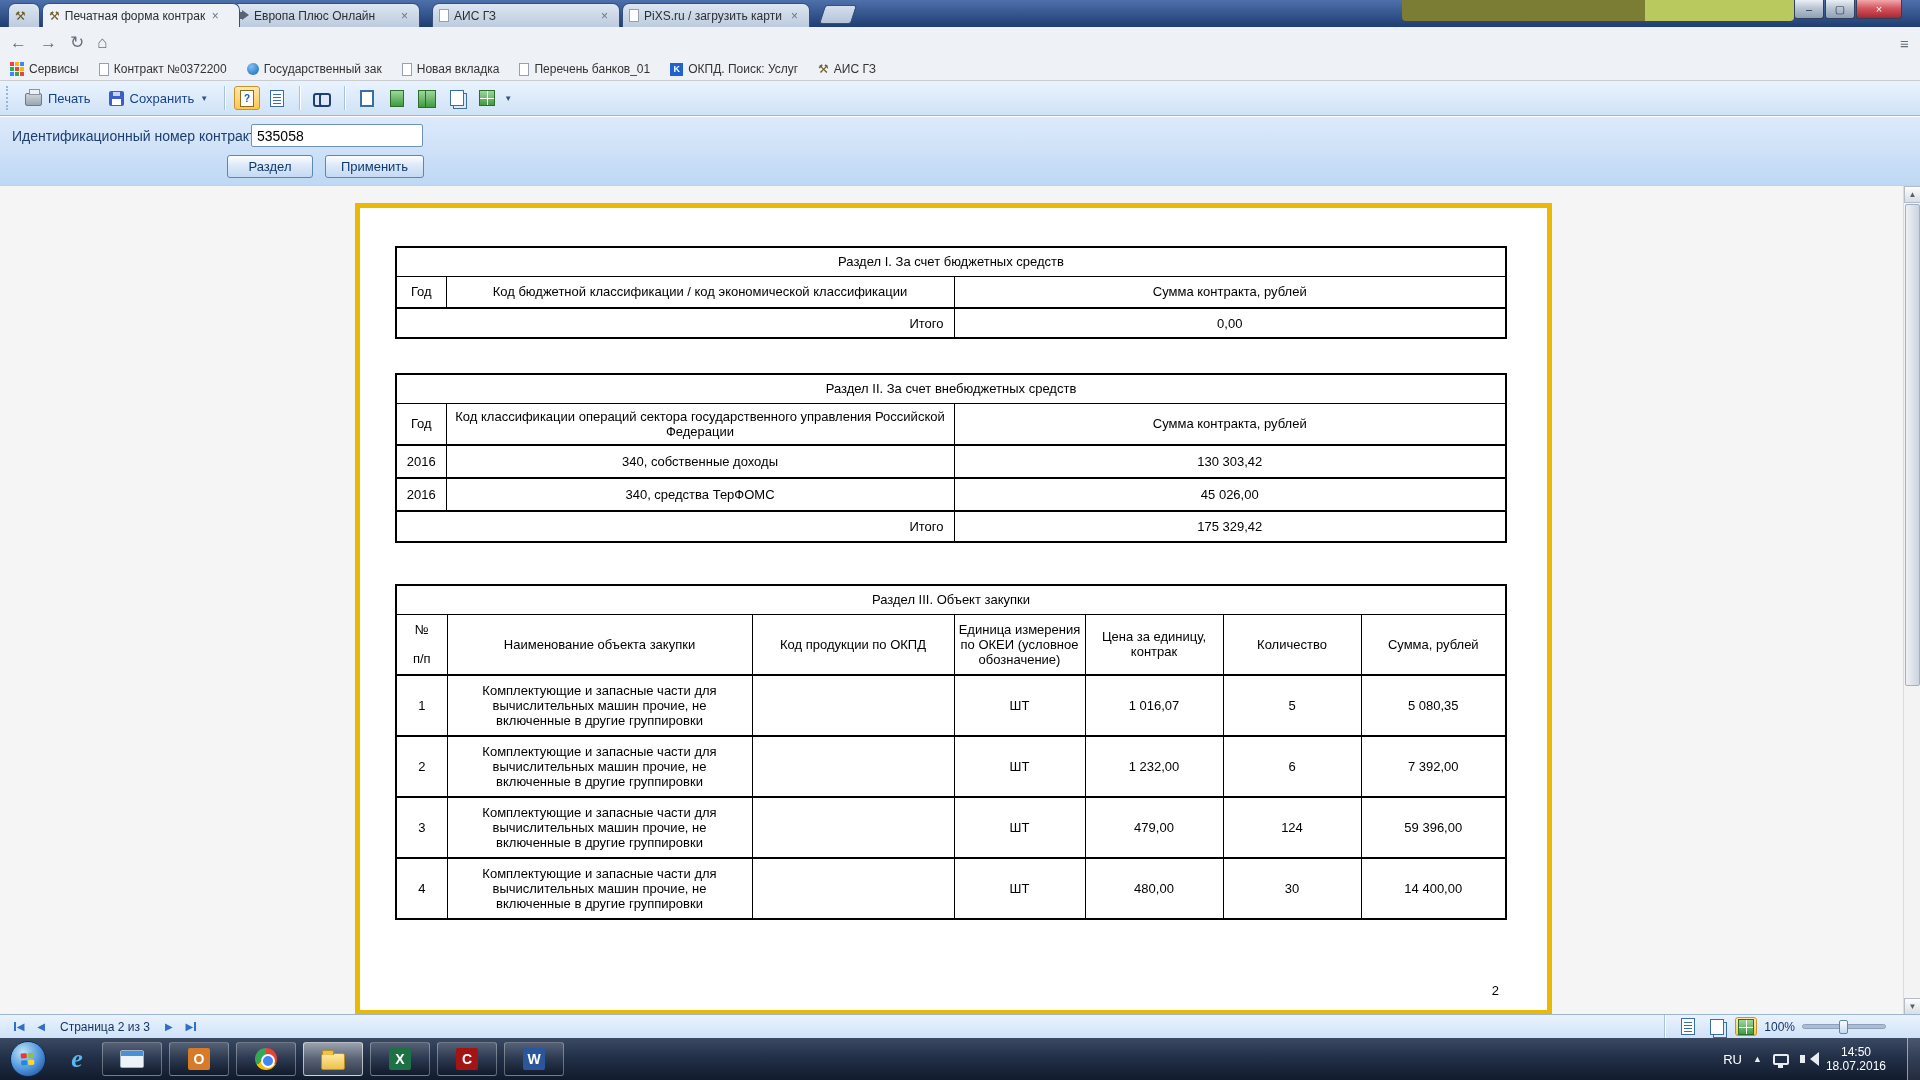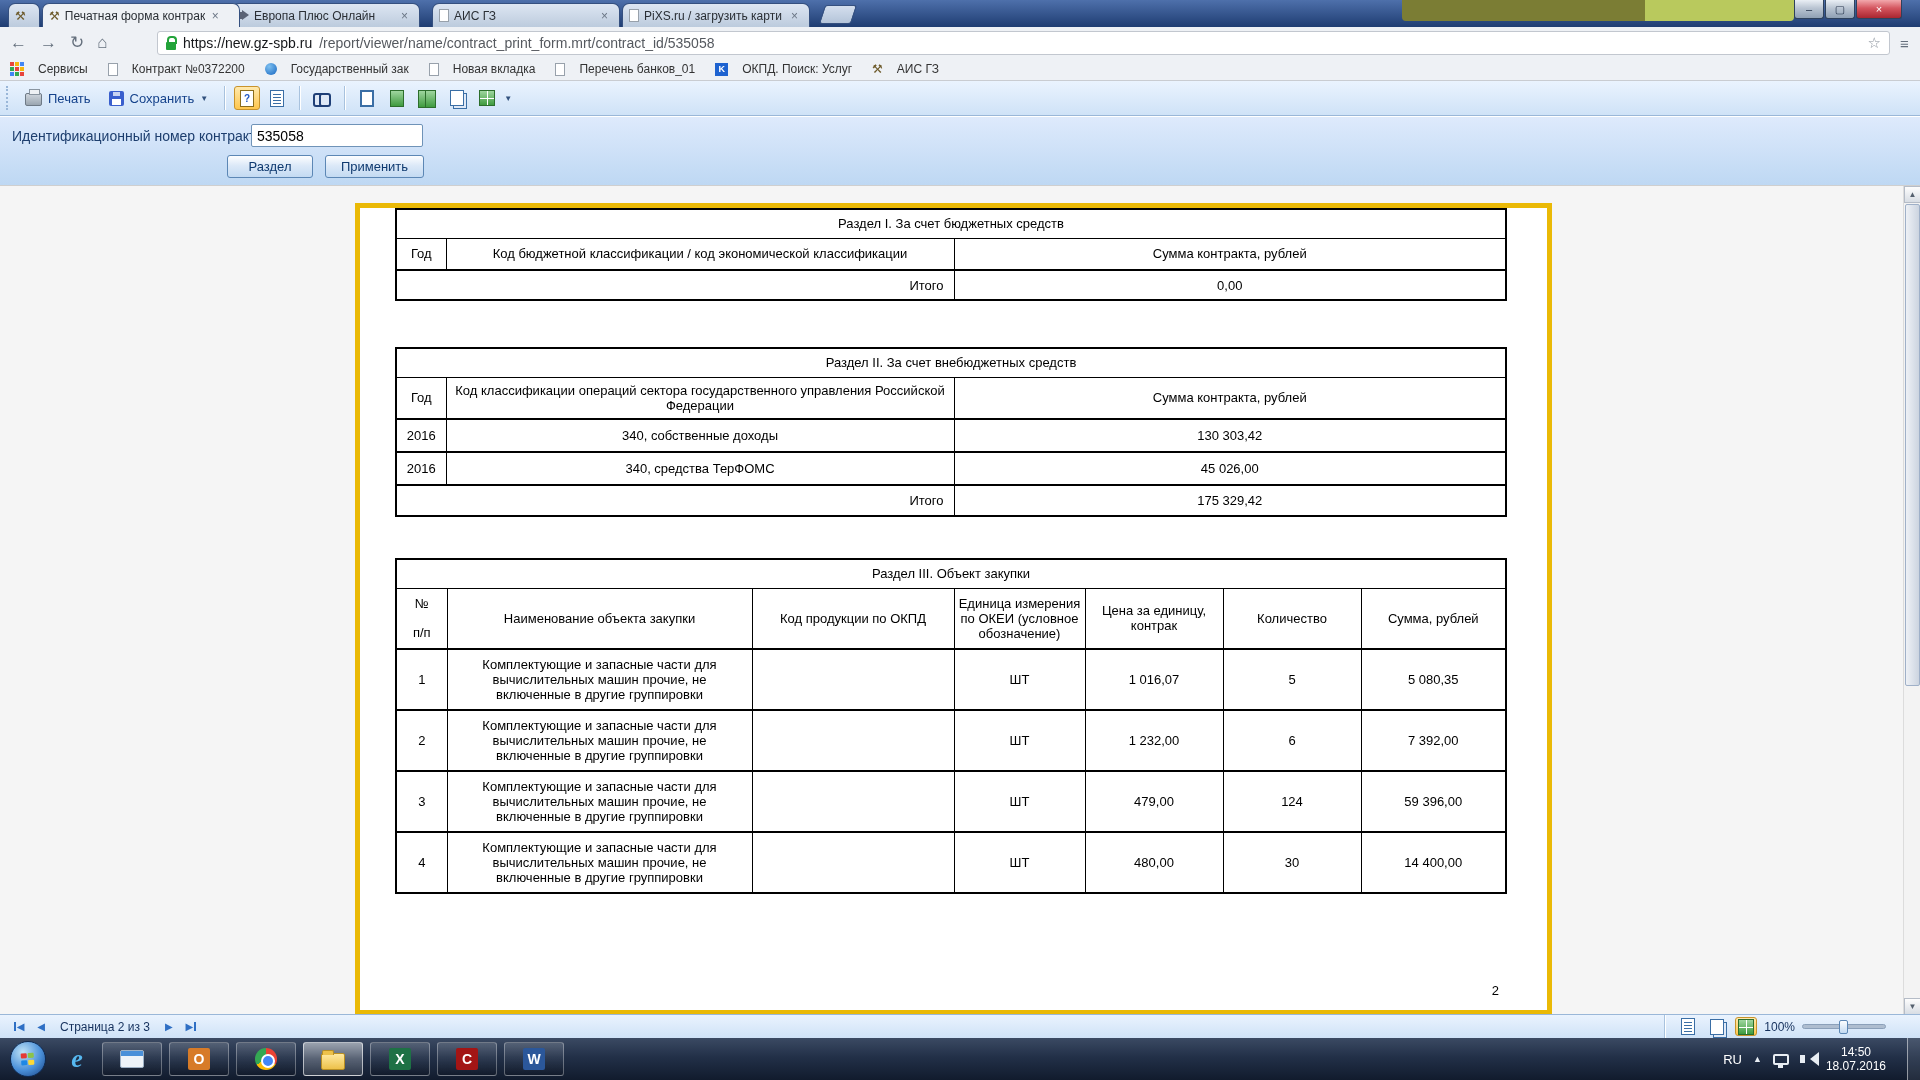--- a/index.html
+++ b/index.html
@@ -30,21 +30,21 @@
 .urlbox{position:absolute;left:157px;right:30px;top:4px;height:24px;background:#fff;border:1px solid #c2c7cf;border-radius:3px;display:flex;align-items:center;padding:0 8px;gap:7px;font-size:14px}
 .i-lock{width:10px;height:8px;background:#23a33a;border-radius:1px;position:relative;margin-top:5px;flex:none}
 .i-lock::before{content:"";position:absolute;left:1px;top:-6px;width:6px;height:6px;border:2px solid #23a33a;border-bottom:none;border-radius:4px 4px 0 0}
 .url-host{color:#15171a}
 .url-path{color:#55595f}
 .url-star{margin-left:auto;color:#8a929c;font-size:15px}
 .menu-btn{position:absolute;right:5px;top:5px;width:21px;height:22px;color:#65707d;font-size:15px;display:flex;align-items:center;justify-content:center}
 
 
 .bkbar{position:absolute;top:58px;left:0;right:0;height:23px;background:#eef1f5;border-bottom:1px solid #c9ccd1;display:flex;align-items:center;padding-left:10px;gap:20px;font-size:12px;color:#333}
-.bkitem{display:flex;align-items:center;gap:14px;white-space:nowrap}
+.bkitem{display:flex;align-items:center;gap:5px;white-space:nowrap}
 .i-apps{display:grid;grid-template-columns:repeat(3,4px);grid-gap:1px}
 .i-apps span{width:4px;height:4px;display:block}
 .i-globe{width:12px;height:12px;border-radius:50%;background:radial-gradient(circle at 35% 30%,#7ec0f0,#1565c0);flex:none}
 .i-kbadge{width:13px;height:13px;background:#1e63d0;color:#fff;font-size:9px;font-weight:bold;display:flex;align-items:center;justify-content:center;flex:none}
 
 
 .rtb{position:absolute;top:81px;left:0;right:0;height:35px;background:linear-gradient(#eaf3fe,#cfe2f7);border-bottom:1px solid #9ab7d8;display:flex;align-items:center;padding-left:6px;gap:4px;font-size:13px;color:#15428b}
 .grip{width:4px;height:24px;border-left:2px dotted #9ab7d8;margin-right:4px}
 .rtb-btn{display:flex;align-items:center;gap:6px;padding:3px 7px;border-radius:3px}
 .vsep{width:1px;height:24px;background:#a8c2de;box-shadow:1px 0 0 #fff;margin:0 5px}
@@ -80,22 +80,22 @@
 .pbtn.reset{left:227px;width:86px}
 .pbtn.apply{left:325px;width:99px}
 
 
 .viewer{position:absolute;top:185px;left:0;right:0;height:829px;background:#f5f5f5;border-top:1px solid #cfcfcf}
 .page{position:absolute;left:355px;top:17px;width:1197px;height:812px;background:#fff;border:5px solid #eab906}
 .rtable{border-collapse:collapse;table-layout:fixed;margin-left:35px;width:1110px;font-size:13px;border:2px solid #000}
 .rtable td{border:1px solid #000;text-align:center;vertical-align:middle;padding:2px 4px;line-height:15px}
 .rtable .bt{border-top:2px solid #000}
 .rtable .rt{text-align:right;padding-right:10px}
-.t1{}
-.t2{margin-top:46px}
+.t1{margin-top:38px}
+.t2{margin-top:34px}
 .t3{margin-top:41px}
 .pagenum{position:absolute;right:48px;top:775px;font-size:13px}
 
 
 .vscroll{position:absolute;right:0;top:0;width:17px;height:829px;background:#f3f3f3;border-left:1px solid #dcdcdc}
 .sb-btn{width:17px;height:17px;background:linear-gradient(#fdfdfd,#d8dde4);border:1px solid #b5bcc7;color:#55606e;font-size:8px;display:flex;align-items:center;justify-content:center}
 .sb-btn.bottom{position:absolute;bottom:0}
 .sb-thumb{position:absolute;top:18px;left:1px;width:15px;height:482px;background:linear-gradient(90deg,#eef1f6,#ccd4e0);border:1px solid #9fb0c8;border-radius:2px}
 
 
@@ -173,26 +173,20 @@
   </div>
 </div>
 
 <div class="addrbar">
   <div class="navbtns">
     <span>←</span>
     <span>→</span>
     <span>↻</span>
     <span>⌂</span>
   </div>
-  <div class="urlbox">
-    <span class="i-lock"></span>
-    <span class="url-host">https://new.gz-spb.ru</span>
-    <span class="url-path">/report/viewer/name/contract_print_form.mrt/contract_id/535058</span>
-    <span class="url-star">☆</span>
-  </div>
   <div class="menu-btn">≡</div>
 </div>
 
 <div class="bkbar">
   <div class="bkitem">
     <span class="i-apps">
       <span style="background:#e8453c"></span>
         <span style="background:#f6b60b"></span>
         <span style="background:#4286f5"></span>
       <span style="background:#33a852"></span>

